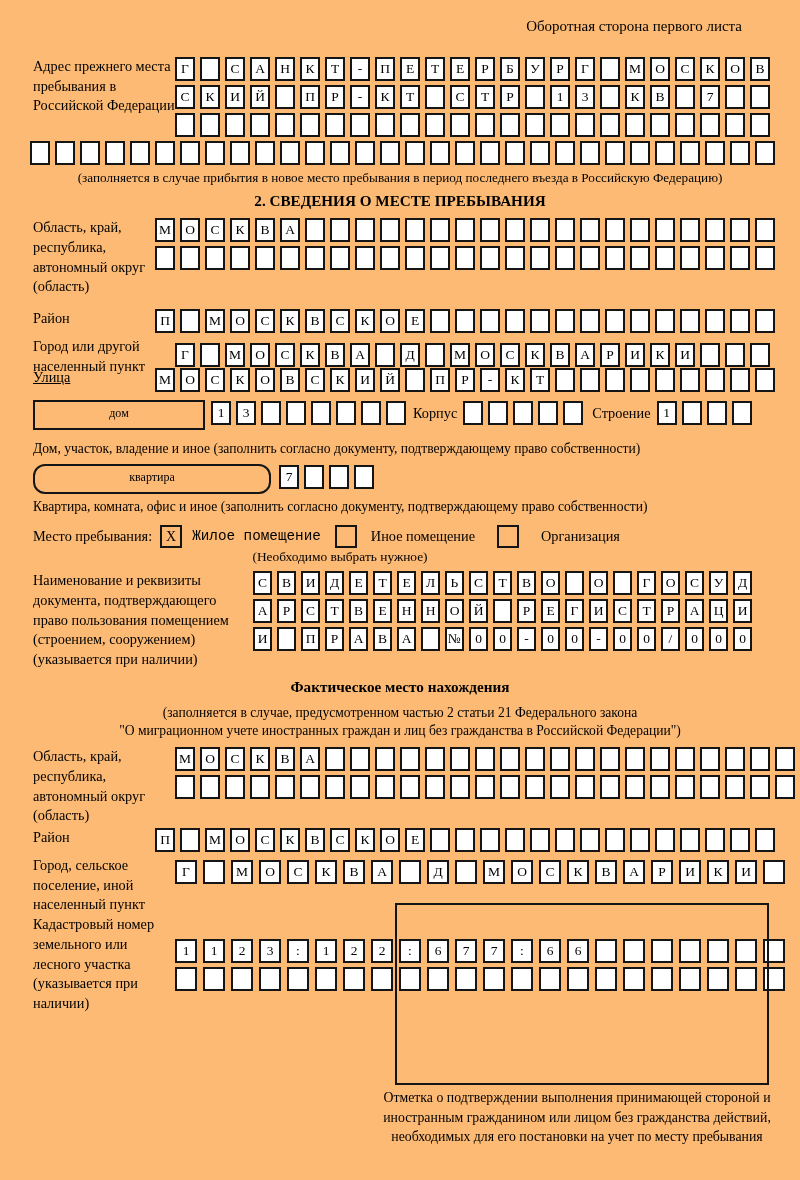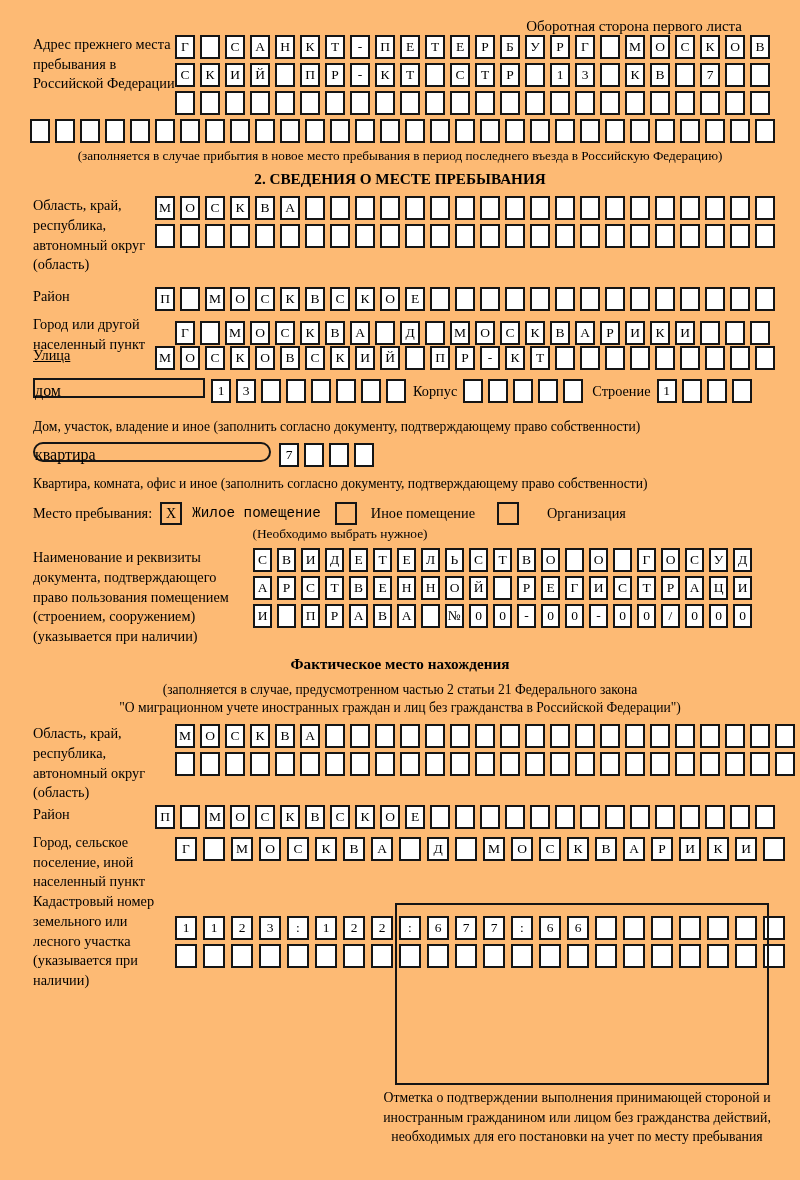--- a/index.html
+++ b/index.html
@@ -9,36 +9,36 @@
   .band{display:flex;align-items:flex-start;padding-left:33px;}
   .lbl{flex-shrink:0;font-size:14.3px;line-height:1.38;}
   .cellcol{flex-shrink:0;}
   .cellrow{white-space:nowrap;height:24px;margin-bottom:4px;}
   .cell{display:inline-block;box-sizing:border-box;width:20px;height:24px;border:2px solid #151515;
         margin-right:5px;text-align:center;font-size:13.5px;line-height:20px;vertical-align:top;background:#fff;}
   .sm .cell{width:19px;margin-right:5px;}
   .lg .cell{width:22px;margin-right:6px;}
   .caption{text-align:center;font-size:13.2px;line-height:1.3;}
   .sect-title{text-align:center;font-weight:bold;font-size:15.2px;margin:6px 0 8px 0;}
-  .labelbox{box-sizing:border-box;border:2px solid #151515;height:20px;text-align:left;
-            font-size:16px;line-height:22px;display:inline-block;vertical-align:top;}
+  .labelbox{box-sizing:border-box;border:2px solid #151515;height:30px;text-align:center;
+            font-size:12px;line-height:22px;display:inline-block;vertical-align:top;}
   .inline-lbl{display:inline-block;font-size:14.3px;line-height:26px;vertical-align:top;}
   .cb{display:inline-block;box-sizing:border-box;width:22px;height:23px;border:2px solid #151515;
       text-align:center;font-size:14px;line-height:19px;vertical-align:top;margin-top:1px;}
   .markbox{position:absolute;left:395px;top:903px;width:370px;height:178px;border:2px solid #151515;}
   .marknote{position:absolute;left:362px;top:1088px;width:430px;text-align:center;font-size:13.8px;line-height:1.42;}
 </style>
 </head>
 <body>
 
 <div class="page">
 
   <div class="hdr">Оборотная сторона первого листа</div>
 
-  <div class="band" style="">
+  <div class="band" style="margin-top:22px;">
     <div class="lbl" style="width:142px;">Адрес прежнего места пребывания в Российской Федерации</div>
     <div class="cellcol">
       <div class="cellrow"><span class="cell filled">Г</span><span class="cell"></span><span class="cell filled">С</span><span class="cell filled">А</span><span class="cell filled">Н</span><span class="cell filled">К</span><span class="cell filled">Т</span><span class="cell filled">-</span><span class="cell filled">П</span><span class="cell filled">Е</span><span class="cell filled">Т</span><span class="cell filled">Е</span><span class="cell filled">Р</span><span class="cell filled">Б</span><span class="cell filled">У</span><span class="cell filled">Р</span><span class="cell filled">Г</span><span class="cell"></span><span class="cell filled">М</span><span class="cell filled">О</span><span class="cell filled">С</span><span class="cell filled">К</span><span class="cell filled">О</span><span class="cell filled">В</span></div>
       <div class="cellrow"><span class="cell filled">С</span><span class="cell filled">К</span><span class="cell filled">И</span><span class="cell filled">Й</span><span class="cell"></span><span class="cell filled">П</span><span class="cell filled">Р</span><span class="cell filled">-</span><span class="cell filled">К</span><span class="cell filled">Т</span><span class="cell"></span><span class="cell filled">С</span><span class="cell filled">Т</span><span class="cell filled">Р</span><span class="cell"></span><span class="cell filled">1</span><span class="cell filled">3</span><span class="cell"></span><span class="cell filled">К</span><span class="cell filled">В</span><span class="cell"></span><span class="cell filled">7</span><span class="cell"></span><span class="cell"></span></div>
       <div class="cellrow"><span class="cell"></span><span class="cell"></span><span class="cell"></span><span class="cell"></span><span class="cell"></span><span class="cell"></span><span class="cell"></span><span class="cell"></span><span class="cell"></span><span class="cell"></span><span class="cell"></span><span class="cell"></span><span class="cell"></span><span class="cell"></span><span class="cell"></span><span class="cell"></span><span class="cell"></span><span class="cell"></span><span class="cell"></span><span class="cell"></span><span class="cell"></span><span class="cell"></span><span class="cell"></span><span class="cell"></span></div>
     </div>
   </div>
   <div class="cellrow" style="padding-left:30px;"><span class="cell"></span><span class="cell"></span><span class="cell"></span><span class="cell"></span><span class="cell"></span><span class="cell"></span><span class="cell"></span><span class="cell"></span><span class="cell"></span><span class="cell"></span><span class="cell"></span><span class="cell"></span><span class="cell"></span><span class="cell"></span><span class="cell"></span><span class="cell"></span><span class="cell"></span><span class="cell"></span><span class="cell"></span><span class="cell"></span><span class="cell"></span><span class="cell"></span><span class="cell"></span><span class="cell"></span><span class="cell"></span><span class="cell"></span><span class="cell"></span><span class="cell"></span><span class="cell"></span><span class="cell"></span></div>
   <div class="caption">(заполняется в случае прибытия в новое место пребывания в период последнего въезда в Российскую Федерацию)</div>
 
@@ -83,21 +83,21 @@
   </div>
   <div class="caption" style="text-align:left;padding-left:33px;margin:4px 0 8px 0;font-size:13.6px;">Квартира, комната, офис и иное (заполнить согласно документу, подтверждающему право собственности)</div>
 
   <div class="band">
     <span class="inline-lbl" style="line-height:24px;">Место пребывания:</span>
     <span class="cb" style="margin-left:8px;">X</span>
     <span class="inline-lbl" style="line-height:24px;margin-left:10px;font-family:Liberation Mono, monospace;">Жилое помещение</span>
     <span class="cb" style="margin-left:14px;"></span>
     <span class="inline-lbl" style="line-height:24px;margin-left:14px;">Иное помещение</span>
     <span class="cb" style="margin-left:22px;"></span>
-    <span class="inline-lbl" style="line-height:24px;margin-left:28px;">Организация</span>
+    <span class="inline-lbl" style="line-height:24px;margin-left:22px;">Организация</span>
   </div>
   <div class="caption" style="width:380px;margin-left:150px;font-size:13.4px;margin-bottom:6px;">(Необходимо выбрать нужное)</div>
 
   <div class="band">
     <div class="lbl" style="width:220px;">Наименование и реквизиты документа, подтверждающего право пользования помещением (строением, сооружением) (указывается при наличии)</div>
     <div class="cellcol sm">
       <div class="cellrow"><span class="cell filled">С</span><span class="cell filled">В</span><span class="cell filled">И</span><span class="cell filled">Д</span><span class="cell filled">Е</span><span class="cell filled">Т</span><span class="cell filled">Е</span><span class="cell filled">Л</span><span class="cell filled">Ь</span><span class="cell filled">С</span><span class="cell filled">Т</span><span class="cell filled">В</span><span class="cell filled">О</span><span class="cell"></span><span class="cell filled">О</span><span class="cell"></span><span class="cell filled">Г</span><span class="cell filled">О</span><span class="cell filled">С</span><span class="cell filled">У</span><span class="cell filled">Д</span></div>
       <div class="cellrow"><span class="cell filled">А</span><span class="cell filled">Р</span><span class="cell filled">С</span><span class="cell filled">Т</span><span class="cell filled">В</span><span class="cell filled">Е</span><span class="cell filled">Н</span><span class="cell filled">Н</span><span class="cell filled">О</span><span class="cell filled">Й</span><span class="cell"></span><span class="cell filled">Р</span><span class="cell filled">Е</span><span class="cell filled">Г</span><span class="cell filled">И</span><span class="cell filled">С</span><span class="cell filled">Т</span><span class="cell filled">Р</span><span class="cell filled">А</span><span class="cell filled">Ц</span><span class="cell filled">И</span></div>
       <div class="cellrow"><span class="cell filled">И</span><span class="cell"></span><span class="cell filled">П</span><span class="cell filled">Р</span><span class="cell filled">А</span><span class="cell filled">В</span><span class="cell filled">А</span><span class="cell"></span><span class="cell filled">№</span><span class="cell filled">0</span><span class="cell filled">0</span><span class="cell filled">-</span><span class="cell filled">0</span><span class="cell filled">0</span><span class="cell filled">-</span><span class="cell filled">0</span><span class="cell filled">0</span><span class="cell filled">/</span><span class="cell filled">0</span><span class="cell filled">0</span><span class="cell filled">0</span></div>
     </div>

